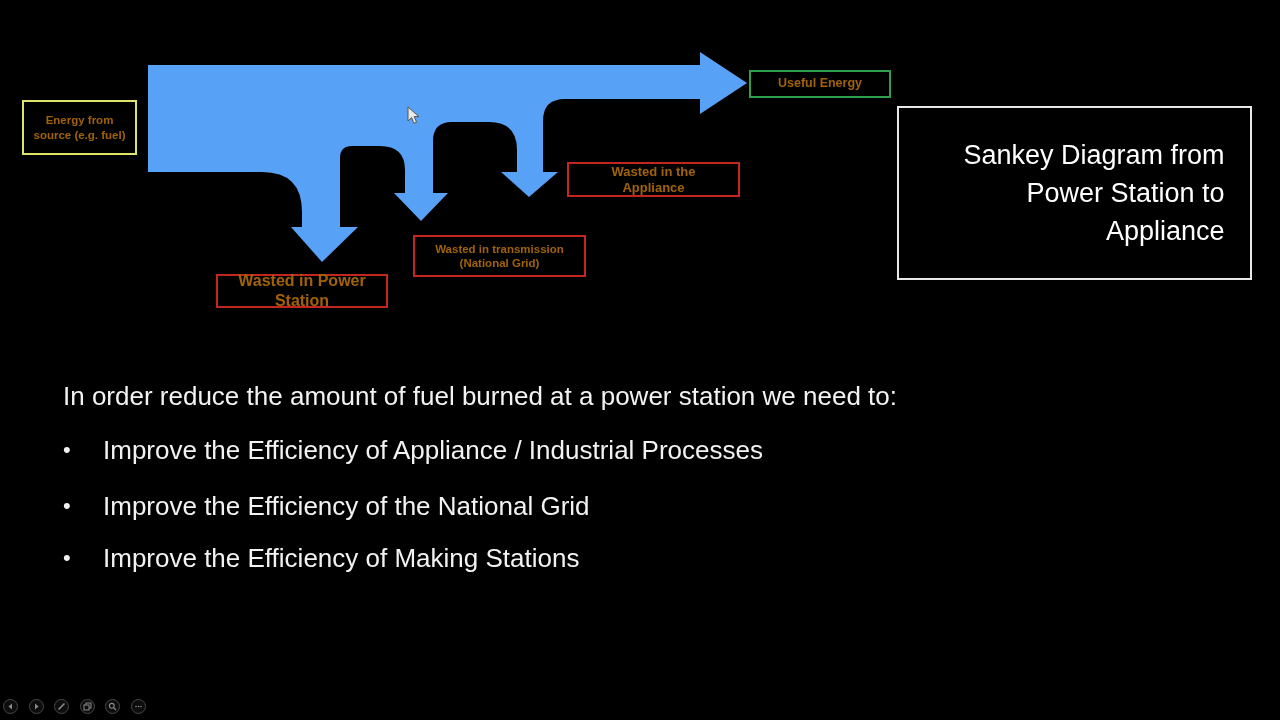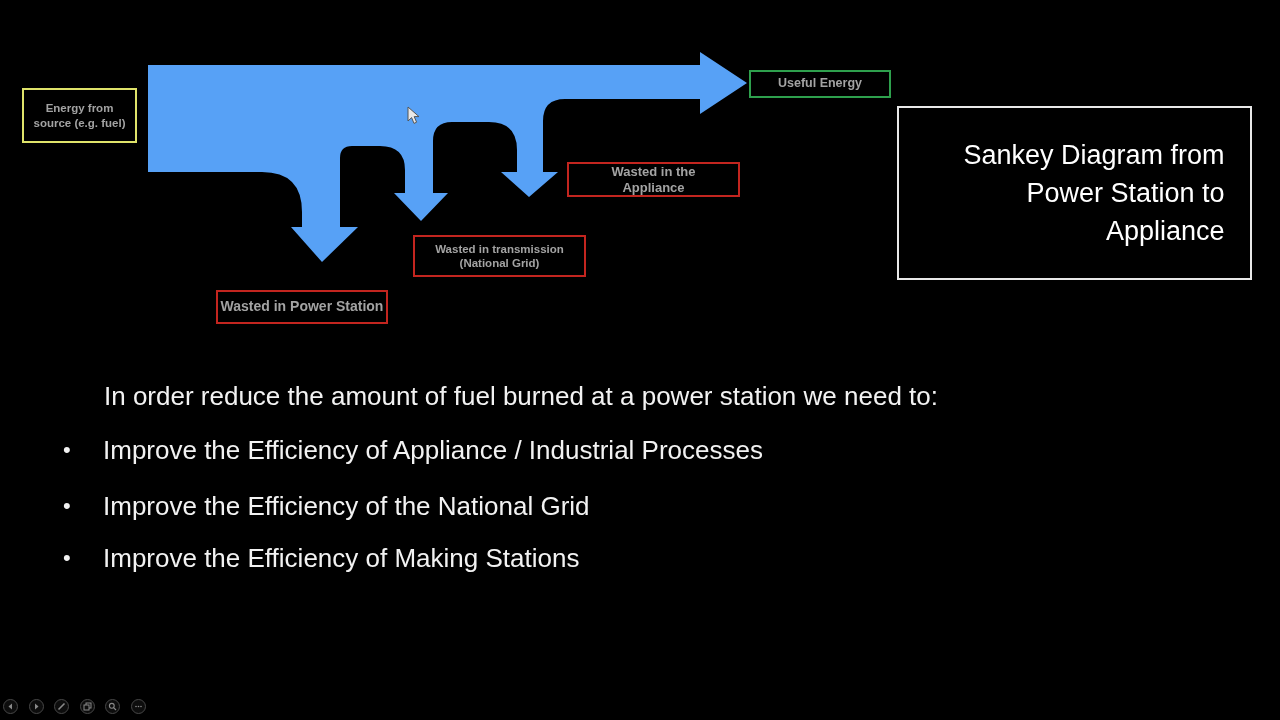--- a/index.html
+++ b/index.html
@@ -4,38 +4,38 @@
 <style>
   html,body{margin:0;padding:0;background:#000;}
   #stage{
     position:relative;width:1280px;height:720px;background:#000;overflow:hidden;
     font-family:"Liberation Sans",sans-serif;color:#f2f2f2;
   }
   .abs{position:absolute;}
   
   .sbox{
     position:absolute;display:flex;align-items:center;justify-content:center;
-    text-align:center;font-weight:bold;color:#a3a3a3;background:#000;box-sizing:border-box;
+    text-align:center;font-weight:bold;color:#a16207;background:#000;box-sizing:border-box;
     line-height:1.22;
   }
-  .sbox.source{left:22px;top:88px;width:115px;height:55px;border:2px solid #dfe36a;font-size:11.5px;padding:0 4px;}
+  .sbox.source{left:22px;top:100px;width:115px;height:55px;border:2px solid #dfe36a;font-size:11.5px;padding:0 4px;}
   .sbox.useful{left:749px;top:70px;width:142px;height:28px;border:2px solid #2ea04d;font-size:12.5px;}
   .sbox.appliance{left:567px;top:162px;width:173px;height:35px;border:2px solid #c3251f;font-size:13px;padding:0 26px;}
   .sbox.transmission{left:413px;top:235px;width:173px;height:42px;border:2px solid #c3251f;font-size:11.5px;padding:8px 10px;}
-  .sbox.powerstation{left:216px;top:274px;width:172px;height:34px;border:2px solid #c3251f;font-size:14px;margin-top:16px;}
+  .sbox.powerstation{left:216px;top:274px;width:172px;height:34px;border:2px solid #c3251f;font-size:16px;}
   
   .titlebox{
     position:absolute;left:897px;top:106px;width:355px;height:174px;border:2px solid #e8e8e8;
     display:flex;align-items:center;justify-content:center;box-sizing:border-box;
   }
   .titlebox .inner{
     width:300px;text-align:right;font-size:27px;line-height:38px;color:#fff;font-weight:400;
   }
   
-  .intro{position:absolute;left:63px;top:380px;width:1150px;font-size:26px;line-height:32px;margin-left:41px;}
+  .intro{position:absolute;left:63px;top:380px;width:1150px;font-size:26px;line-height:32px;}
   .bullet-row{position:absolute;left:63px;display:flex;font-size:26px;line-height:32px;}
   .bullet-row .dot{width:40px;flex:0 0 40px;font-size:22px;}
   .closing{position:absolute;left:63px;top:606px;width:920px;font-size:26px;line-height:39px;}
   
   .toolbar{position:absolute;left:3px;top:699px;height:17px;display:flex;gap:10.5px;}
   .tbtn{
     width:15px;height:15px;border-radius:50%;border:1px solid #474747;background:#0d0d0d;
     display:flex;align-items:center;justify-content:center;box-sizing:border-box;cursor:pointer;padding:0;
   }
   .tbtn svg{display:block;}

